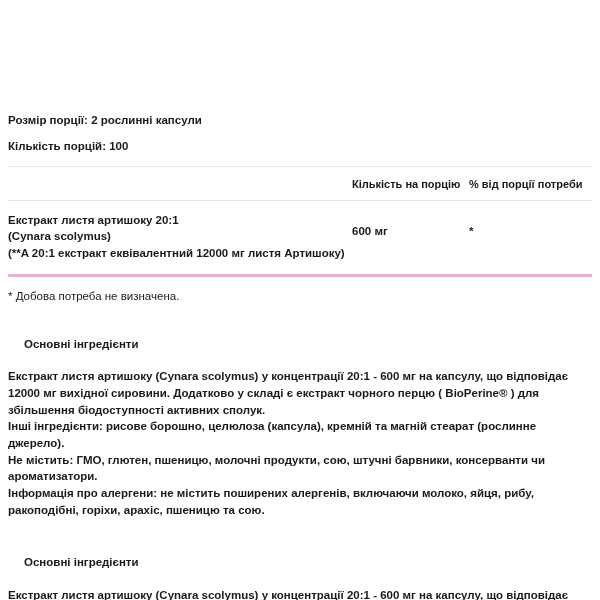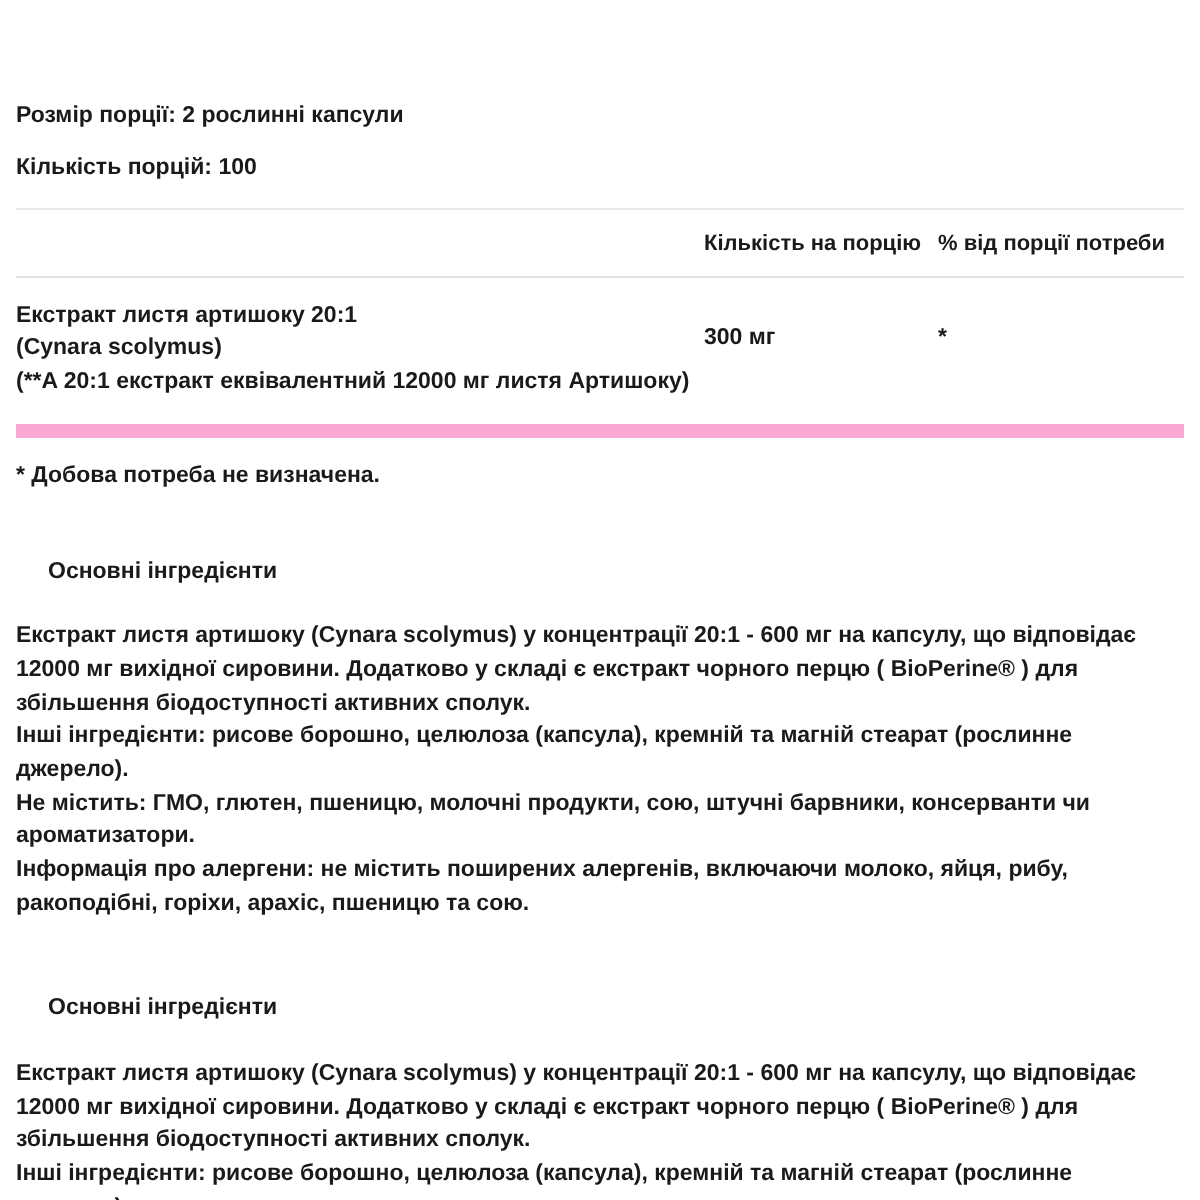--- a/index.html
+++ b/index.html
@@ -21,21 +21,21 @@
     position: absolute;
     top: 0;
     left: 0;
     width: 600px;
     padding: 0;
     box-sizing: border-box;
   }
 
   
   .serving-block {
-    padding: 51px 8px 0 8px;
+    padding: 113px 8px 0 8px;
   }
   .serving-line {
     font-size: 11.5px;
     font-weight: 700;
     line-height: 1.25;
     color: #1a1a1a;
     margin: 0 0 12px 0;
     white-space: nowrap;
   }
   .serving-line .val {
@@ -75,41 +75,41 @@
   .col-name   { width: 344px; }
   .col-amount { width: 117px; }
   .col-dv     { width: 123px; }
 
   .item-row td {
     font-size: 11.5px;
     line-height: 1.45;
     font-weight: 700;
     color: #1a1a1a;
     padding: 11px 0 12px 0;
-    border-bottom: 7px solid #f9a8d4;
+    border-bottom: 3px solid #f9a8d4;
   }
   .item-row.last td {
     border-bottom: 1px solid #e2e2e2;
   }
   .item-row td.amount,
   .item-row td.dv {
     font-weight: 700;
     padding-top: 22px;
     white-space: nowrap;
   }
   .item-row.row-bio td.amount,
   .item-row.row-bio td.dv {
     padding-top: 17px;
   }
 
   
   .footnote {
     padding: 12px 8px 0 8px;
     font-size: 11.5px;
-    font-weight: 700;
+    font-weight: 400;
     color: #1a1a1a;
     line-height: 1.3;
   }
 
   
   .desc-block {
     padding: 16px 8px 0 8px;
   }
   .desc-block + .desc-block {
     padding-top: 20px;
@@ -162,21 +162,21 @@
         <th>% від порції потреби</th>
       </tr>
     </thead>
     <tbody>
       <tr class="item-row row-artichoke">
         <td class="name">
           <div>Екстракт листя артишоку 20:1</div>
           <div>(Cynara scolymus)</div>
           <div>(**A 20:1 екстракт еквівалентний 12000 мг листя Артишоку)</div>
         </td>
-        <td class="amount">300 мг</td>
+        <td class="amount">600 мг</td>
         <td class="dv">*</td>
       </tr>
     </tbody>
   </table>
 
   <div class="footnote">* Добова потреба не визначена.</div>
 
   <div class="desc-block">
     <p class="desc-heading">Основні інгредієнти</p>
     <p class="desc-para">Екстракт листя артишоку (Cynara scolymus) у концентрації 20:1 - 600 мг на капсулу, що відповідає 12000 мг вихідної сировини. Додатково у складі є екстракт чорного перцю ( BioPerine® ) для збільшення біодоступності активних сполук.<br>Інші інгредієнти: рисове борошно, целюлоза (капсула), кремній та магній стеарат (рослинне джерело).<br>Не містить: ГМО, глютен, пшеницю, молочні продукти, сою, штучні барвники, консерванти чи ароматизатори.<br>Інформація про алергени: не містить поширених алергенів, включаючи молоко, яйця, рибу, ракоподібні, горіхи, арахіс, пшеницю та сою.</p>

